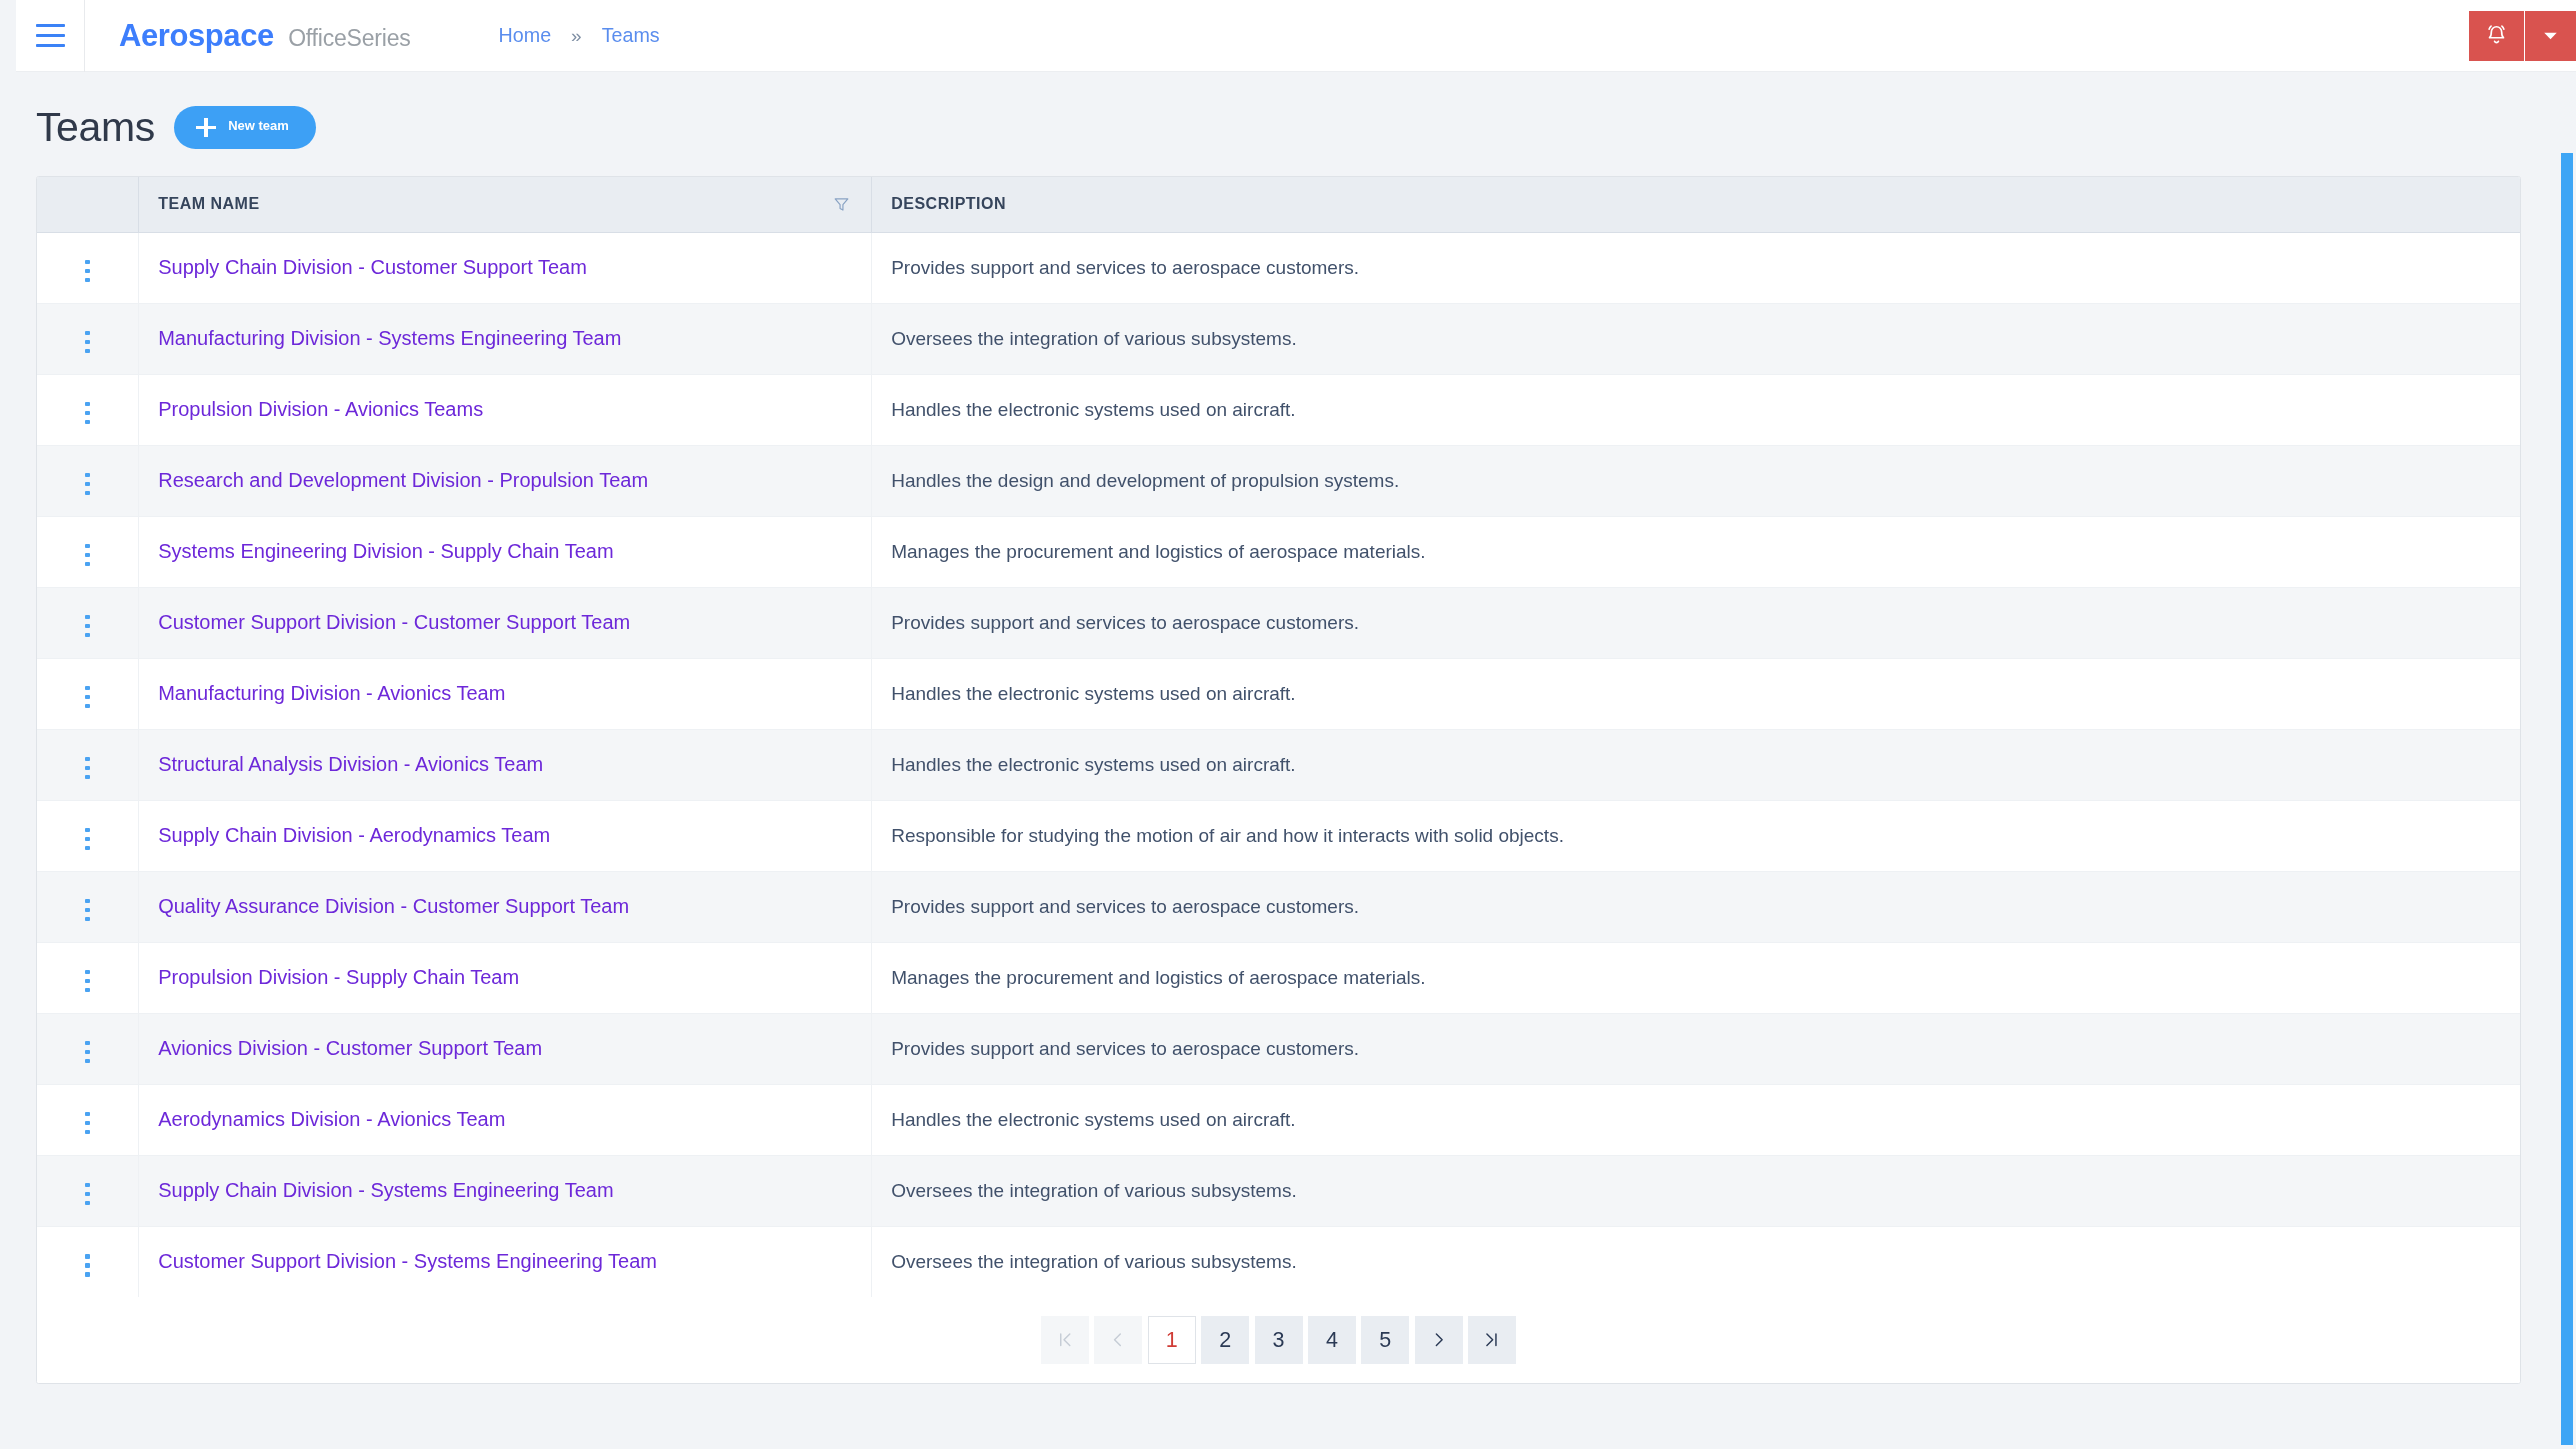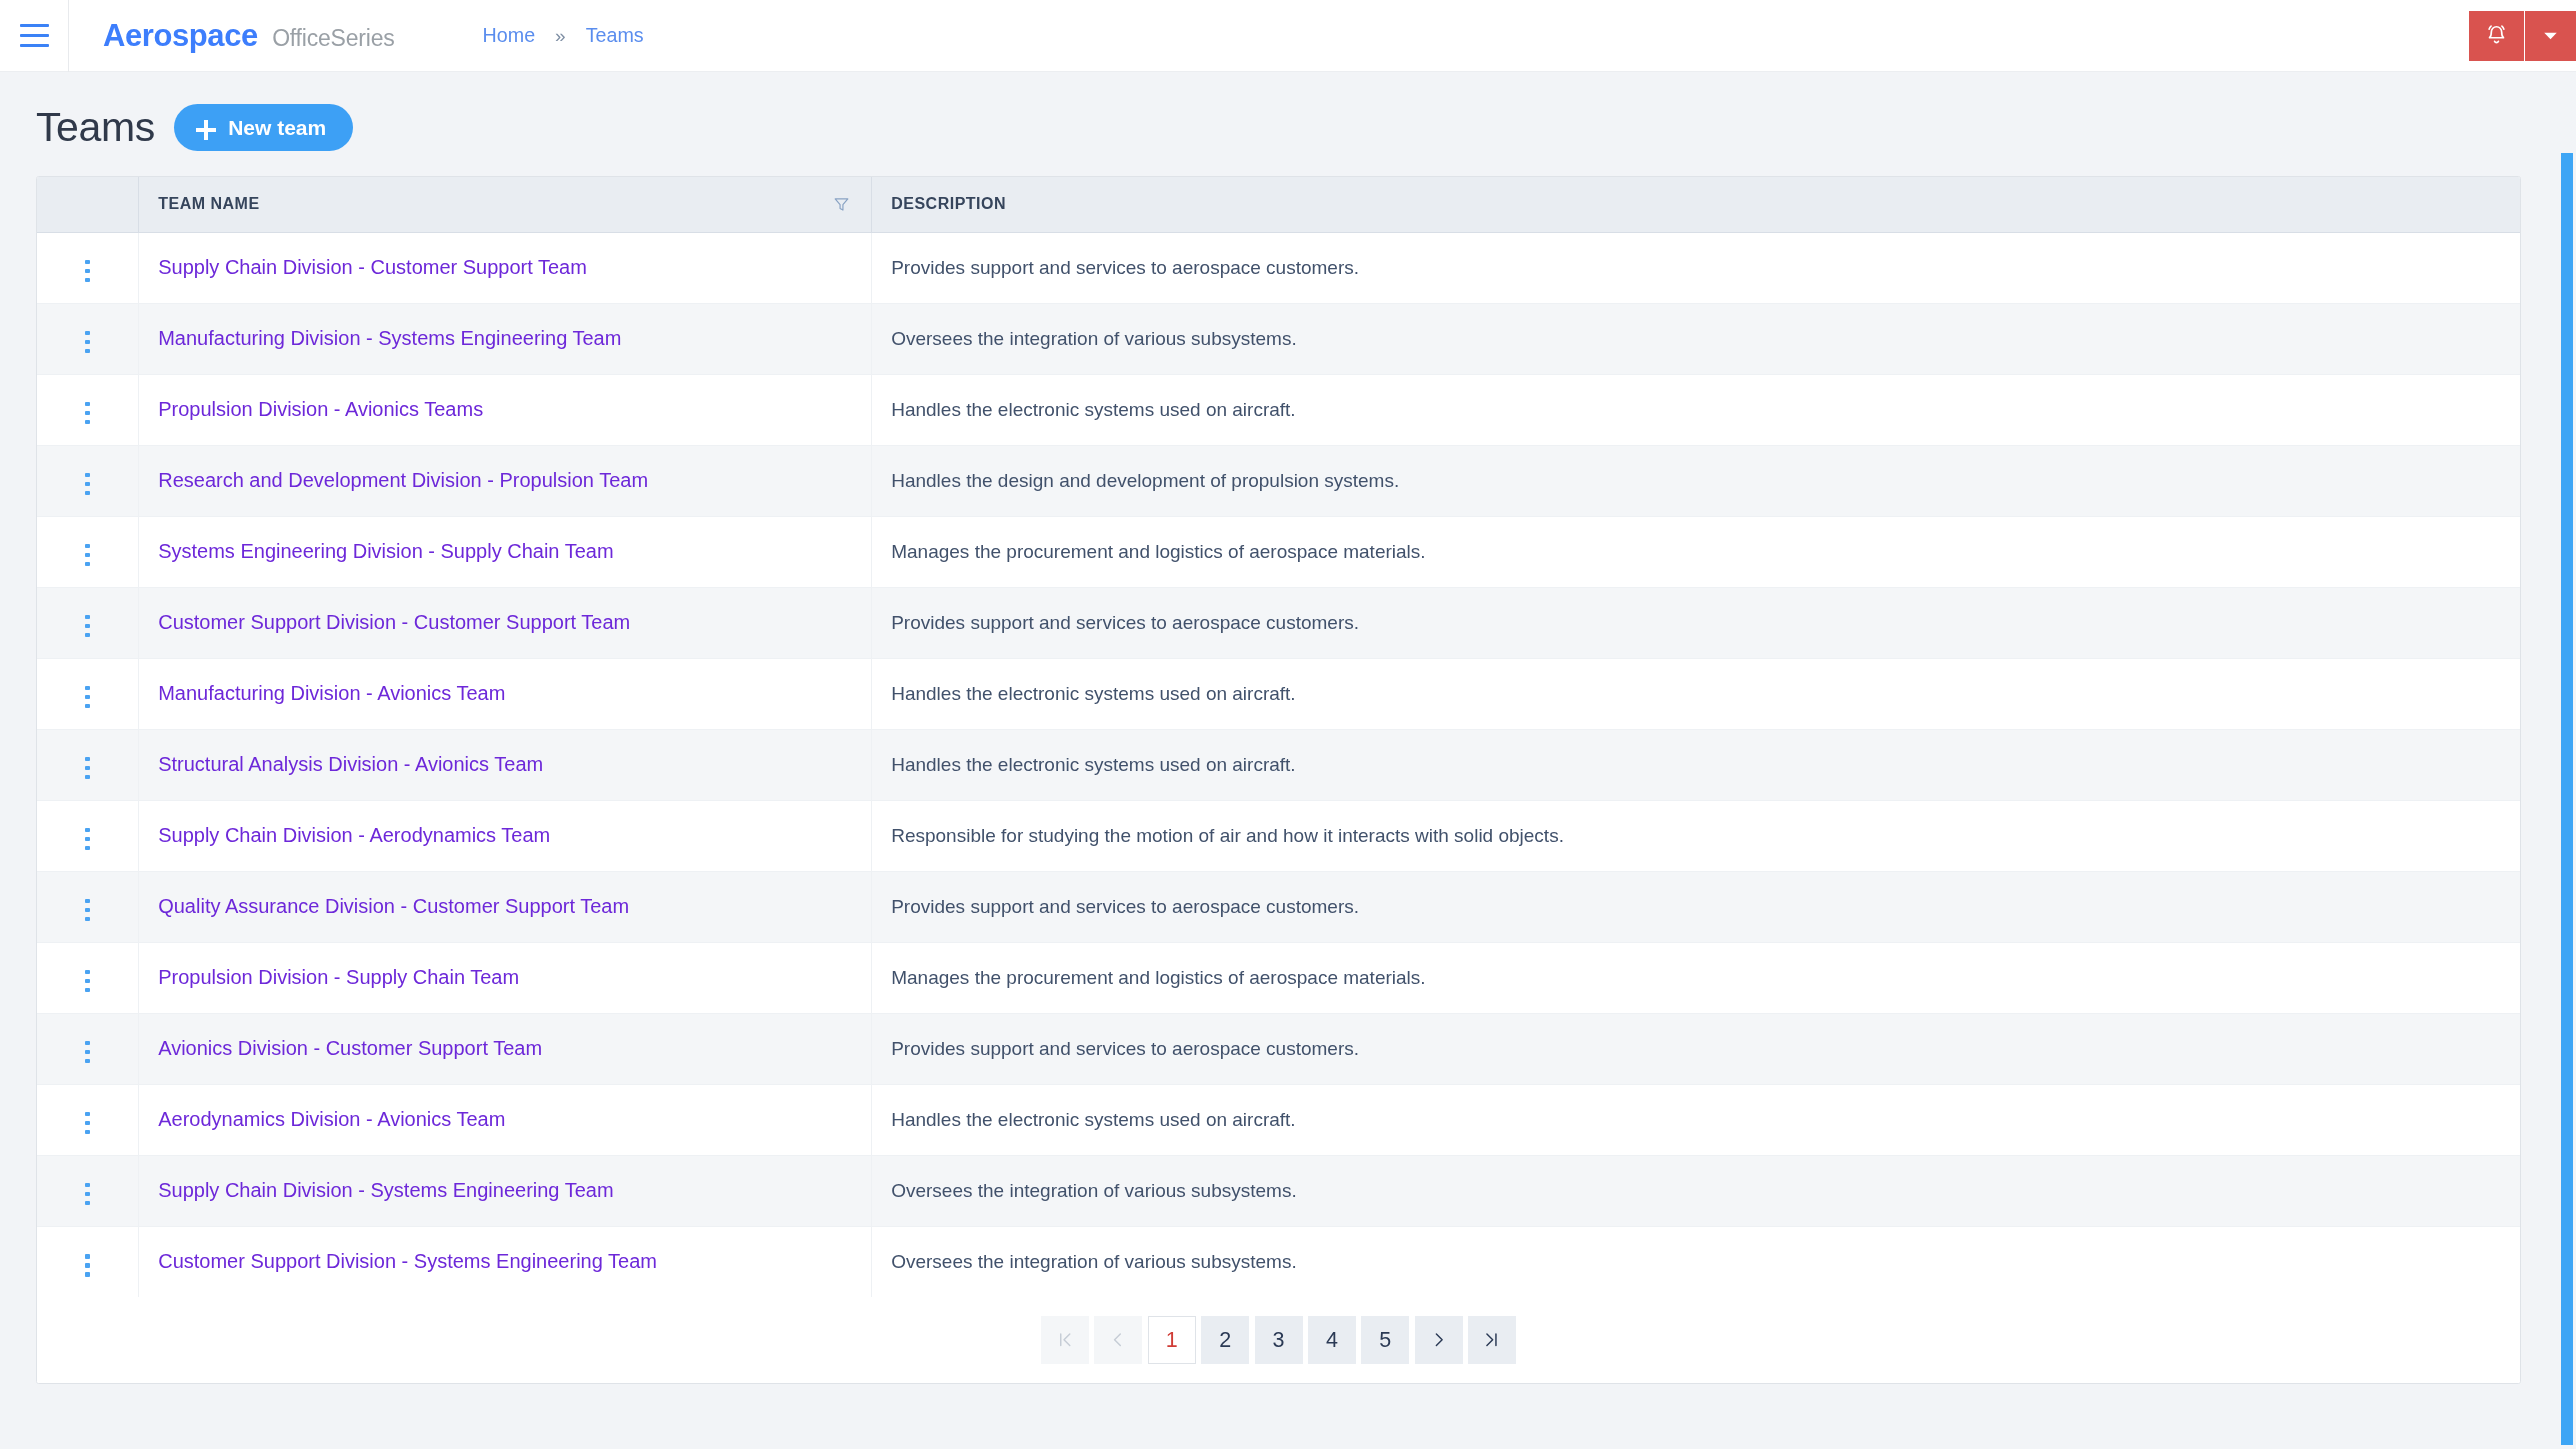--- a/index.html
+++ b/index.html
@@ -13,20 +13,21 @@
   }
 
   
   .navbar {
     position: relative;
     height: 72px;
     background: #ffffff;
     display: flex;
     align-items: center;
     border-bottom: 0.9px solid #eceef1;
+    margin-left: 16px;
   }
 
   .hamburger {
     width: 68px;
     height: 72px;
     display: flex;
     flex-direction: column;
     align-items: center;
     justify-content: center;
     gap: 6.3px;
@@ -113,28 +114,28 @@
     padding-bottom: 25px;
   }
   .page-title {
     font-size: 41px;
     color: #30394a;
     font-weight: normal;
     letter-spacing: -0.4px;
   }
   .btn-new {
     display: inline-flex;
-    align-items: flex-end;
+    align-items: flex-start;
     gap: 12.5px;
     background: #3da0f5;
     color: #ffffff;
     border: none;
     border-radius: 25px;
     padding: 11.6px 27px 11.6px 21.5px;
-    font-size: 21px;
+    font-size: 13px;
     font-weight: bold;
     font-family: "Liberation Sans", sans-serif;
     cursor: pointer;
   }
   .plus-icon {
     position: relative;
     width: 19.7px;
     height: 19.7px;
     display: inline-block;
   }

